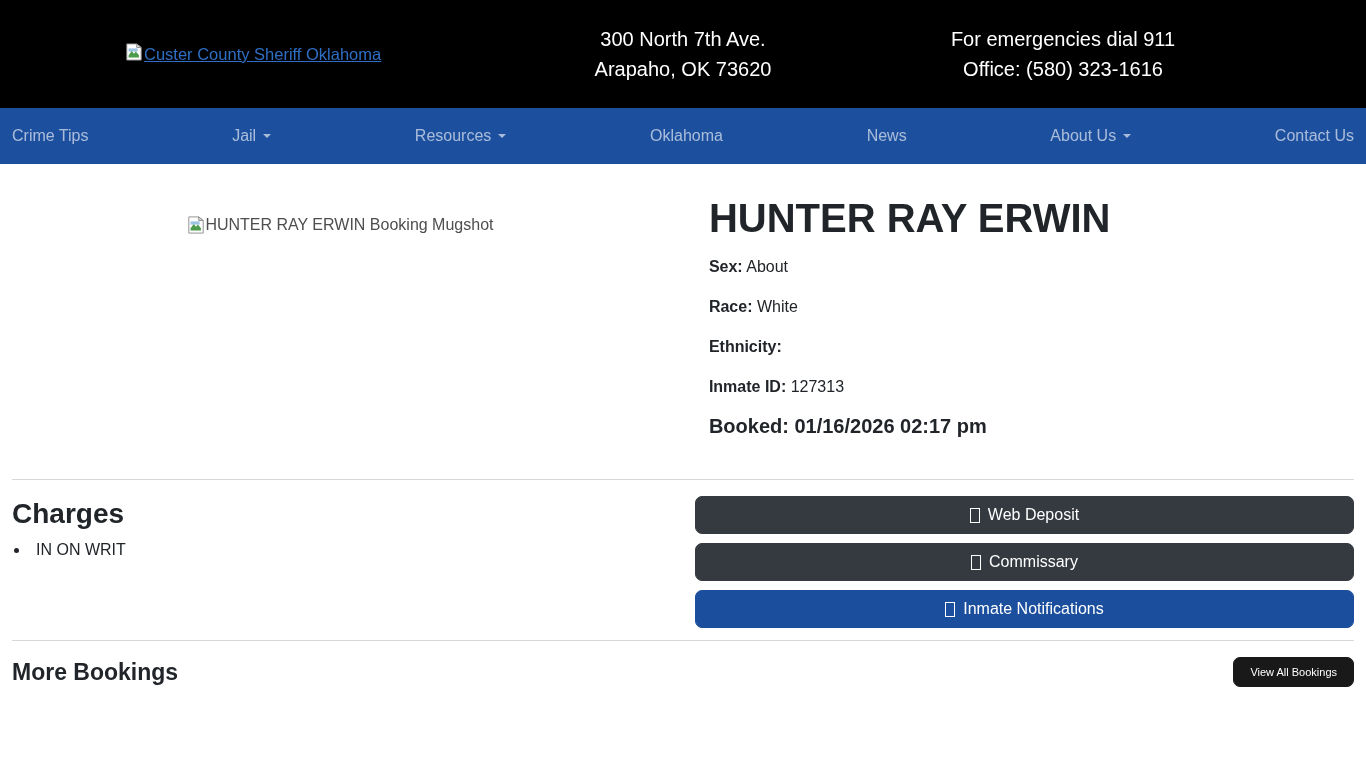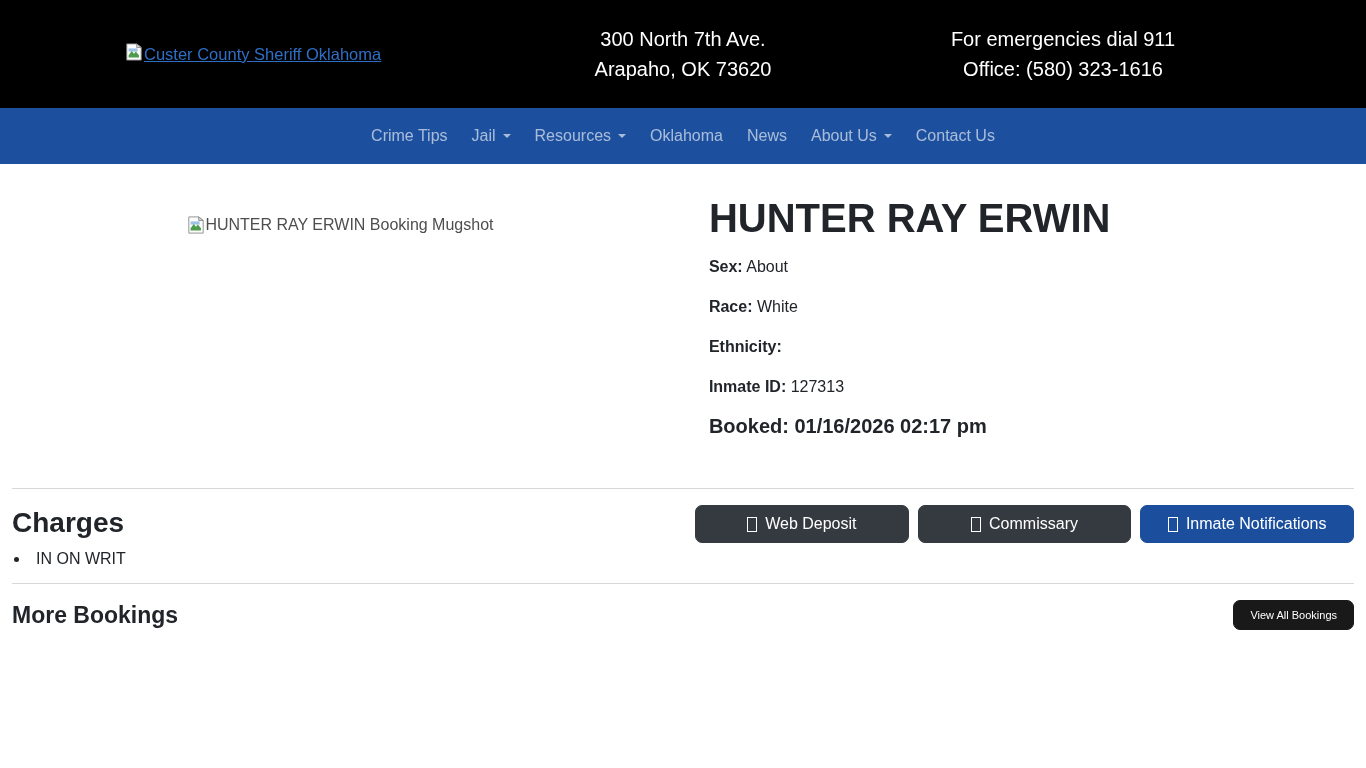--- a/index.html
+++ b/index.html
@@ -24,21 +24,21 @@
     text-align:center; font-size:20px; line-height:30px; font-weight:400;
   }
   .header-emergency {
     position:absolute; left:1063px; top:50%; transform:translate(-50%,-50%);
     text-align:center; font-size:20px; line-height:30px; font-weight:500;
   }
 
   
   .navbar {
     height:56px; background:#1c4f9e;
-    display:flex; align-items:center; justify-content:center;
+    display:flex; align-items:center; justify-content:space-between;
   }
   .nav-link {
     color:rgba(255,255,255,.62); text-decoration:none; font-size:16px;
     padding:8px 8px; margin:0 4px; display:inline-flex; align-items:center; gap:7px;
     cursor:pointer; white-space:nowrap;
   }
   .caret {
     width:0; height:0; display:inline-block;
     border-left:4px solid transparent; border-right:4px solid transparent;
     border-top:4.5px solid rgba(255,255,255,.62);
@@ -49,33 +49,33 @@
   .row1 { display:flex; margin-top:24px;gap:28px; }
   .col { width:50%; }
   .mug-col { text-align:center; padding-top:28px; }
   .broken-wrap { display:inline-flex; align-items:flex-start; color:#4e4e4e; font-size:16px; }
   .bimg { flex:0 0 auto; }
 
   .info-col { padding-left:12px; }
   .inmate-name { font-size:40px; font-weight:600; margin:8px 0 14px; color:#212529; }
   .detail { margin:0 0 16px; line-height:1.5; }
   .detail b { font-weight:700; }
-  .booked { font-size:20px; font-weight:600; margin:16px 0 12px; }
+  .booked { font-size:20px; font-weight:600; margin:16px 0 3px; }
 
   .divider { border:none; border-top:1px solid #d8d8d8; margin:0; }
   .hr1 { margin-top:38px; }
   .hr2 { margin-top:12px; }
 
   .row2 { display:flex; }
   .charges-col { width:50%; padding-top:18px; }
   .charges-title { font-size:28px; font-weight:600; margin:0 0 8px; }
   .charges-list { margin:0; padding:0 0 0 2px; list-style:disc inside; }
   .charges-list li { line-height:1.5; }
 
-  .actions-col { width:50%; padding:16px 0 0 12px; display:flex; flex-direction:row; gap:9px; }
+  .actions-col { width:50%; padding:16px 0 0 12px; display:flex; flex-direction:column; gap:9px; }
   .btn {
     height:38px; width:100%; border-radius:7px; color:#fff; font-size:16px;
     display:flex; align-items:center; justify-content:center; gap:8px;
     border:1px solid transparent; cursor:pointer;
     font-family:"Liberation Sans","DejaVu Sans",sans-serif;
   }
   .btn-dark2 { background:#343a40; border-color:#343a40; }
   .btn-blue  { background:#1b4f9e; border-color:#1b4f9e; }
   .tofu { width:10px; height:15px; border:1px solid #ffffff; display:inline-block; flex:0 0 auto; }
 

